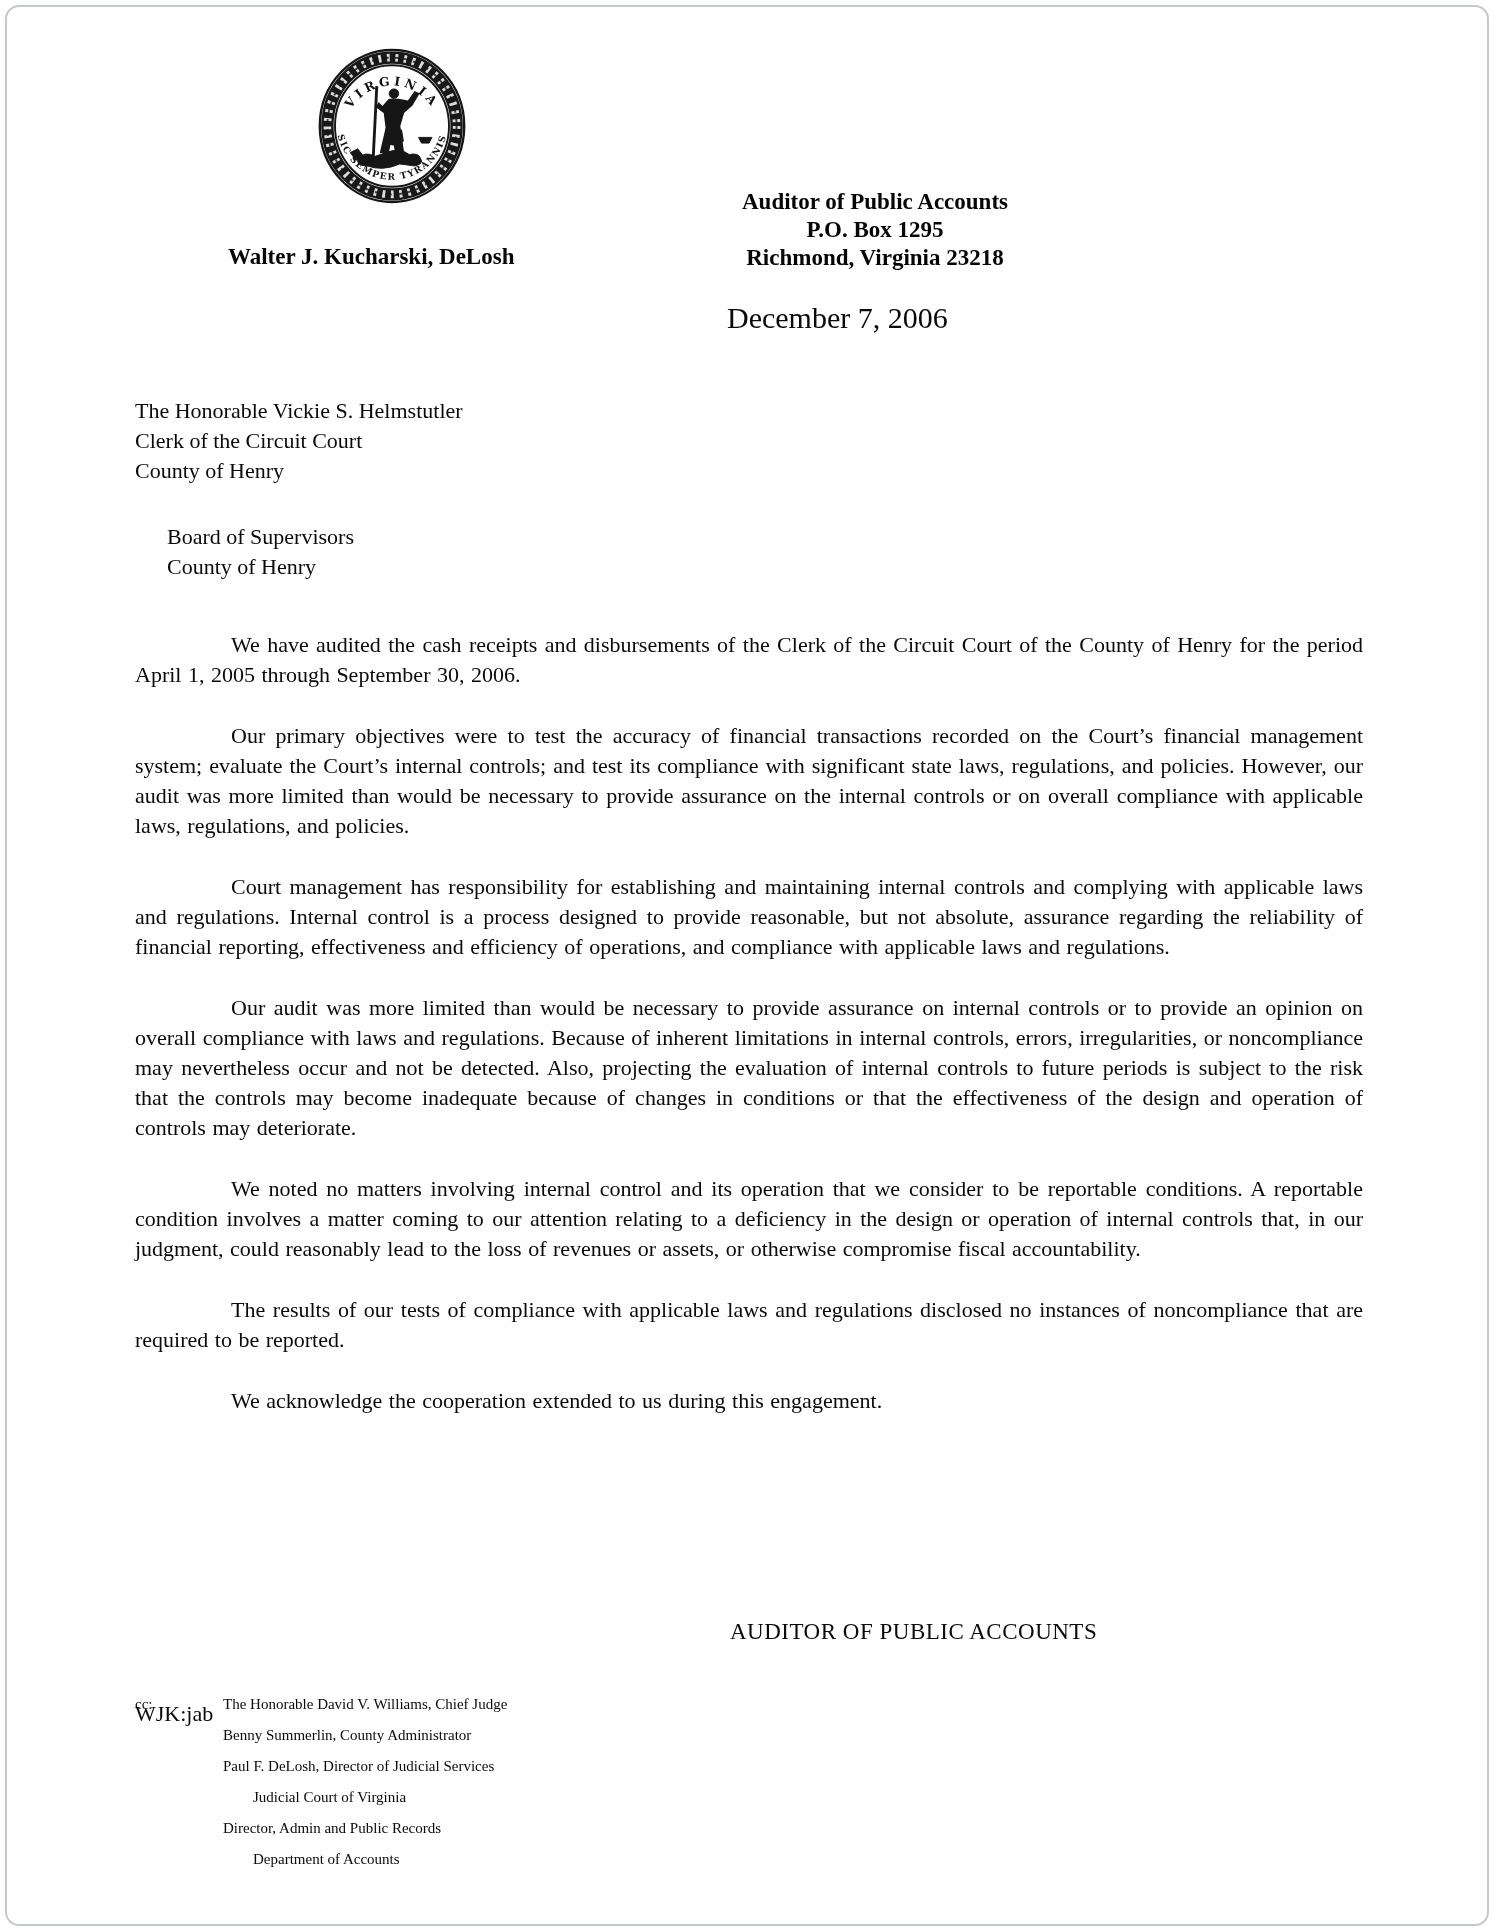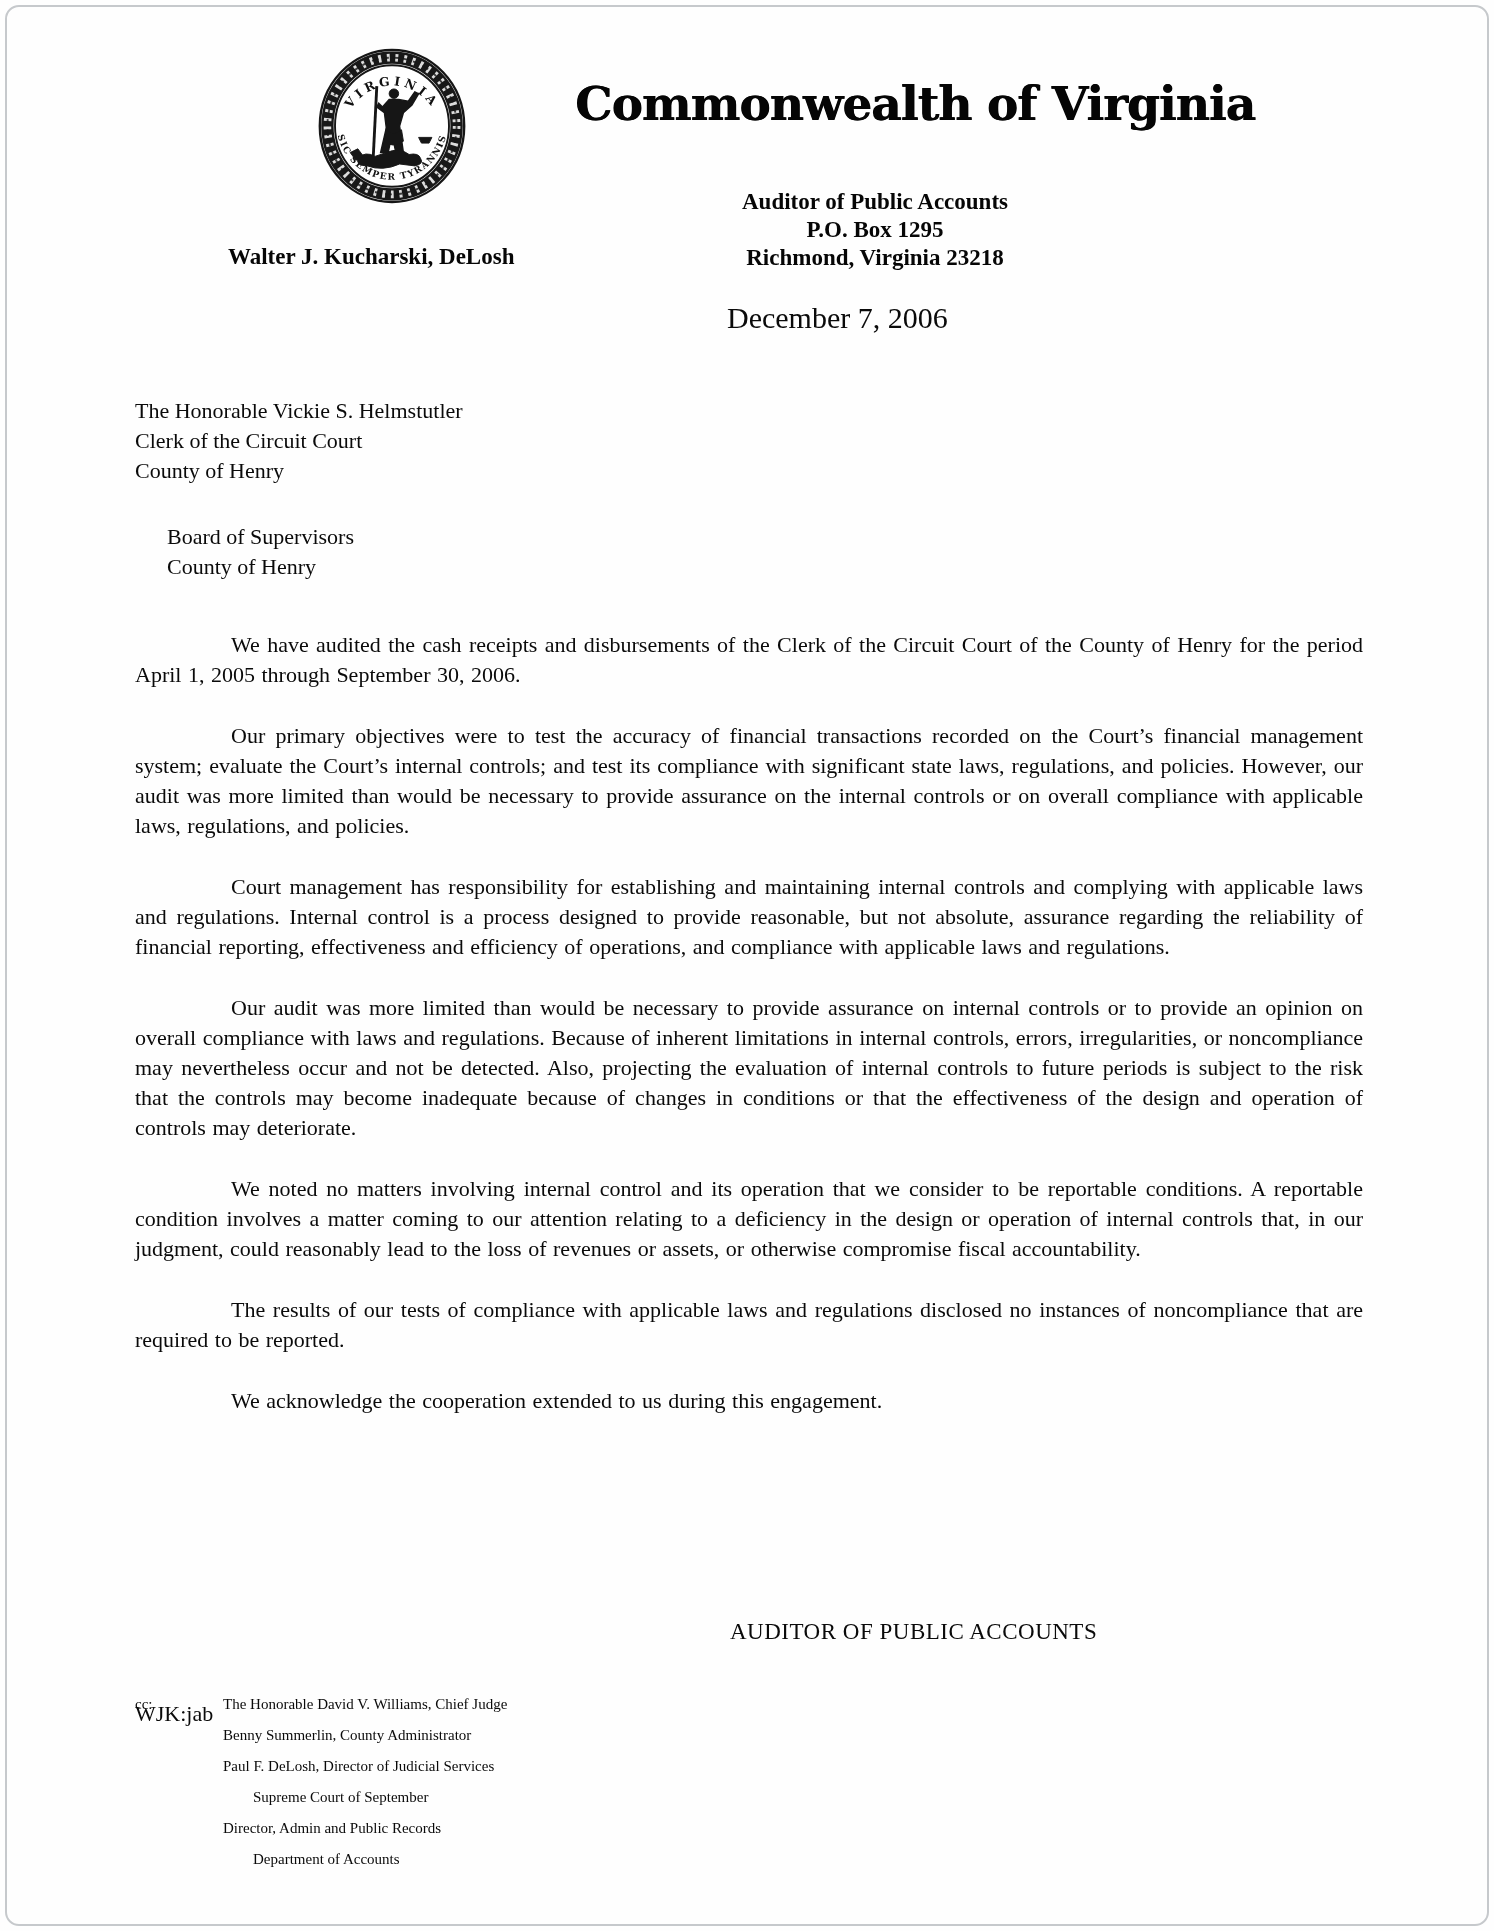--- a/index.html
+++ b/index.html
@@ -145,21 +145,20 @@
       <line x1="64" y1="42" x2="60" y2="122" stroke-width="3"></line>
       <circle cx="82" cy="50" r="5" stroke-width="1"></circle>
       <path d="M 77,56 L 70,64 L 66,60 L 64,64 L 72,70 L 74,86 L 68,112 L 76,112 L 80,92 L 84,112 L 92,112 L 88,84 L 92,70 L 101,62 L 108,50 L 104,48 L 97,58 L 87,56 Z" stroke-width="1.5"></path>
       <path d="M 74,86 Q 80,96 90,88 L 92,100 Q 80,108 72,100 Z" stroke-width="1"></path>
       <path d="M 44,118 Q 52,110 62,116 L 74,112 Q 88,106 98,114 Q 108,112 110,118 Q 114,124 104,126 L 88,124 Q 70,132 54,126 Q 42,126 44,118 Z" stroke-width="1"></path>
       <path d="M 42,120 L 36,112 L 44,108 L 50,116 Z" stroke-width="1"></path>
       <path d="M 108,96 L 122,96 L 119,102 L 111,102 Z" stroke-width="1"></path>
     </g>
   </svg>
 
-  <div class="letterhead-title">Commonwealth of Virginia</div>
   <div class="agency-block">
     <div>Auditor of Public Accounts</div>
     <div>P.O. Box 1295</div>
     <div>Richmond, Virginia 23218</div>
   </div>
   <div class="auditor-name">Walter J. Kucharski, DeLosh</div>
   <div class="letter-date">December 7, 2006</div>
 
   <div class="recipients">
     <div class="recipient-block">
@@ -191,21 +190,21 @@
       <span class="cc-label">cc:</span>
       <span>The Honorable David V. Williams, Chief Judge</span>
     </div>
     <div class="cc-row">
       <span>Benny Summerlin, County Administrator</span>
     </div>
     <div class="cc-row">
       <span>Paul F. DeLosh, Director of Judicial Services</span>
     </div>
     <div class="cc-row indent">
-      <span>Supreme Court of September</span>
+      <span>Judicial Court of Virginia</span>
     </div>
     <div class="cc-row">
       <span>Director, Admin and Public Records</span>
     </div>
     <div class="cc-row indent">
       <span>Department of Accounts</span>
     </div>
   </div>
 </div>
 

